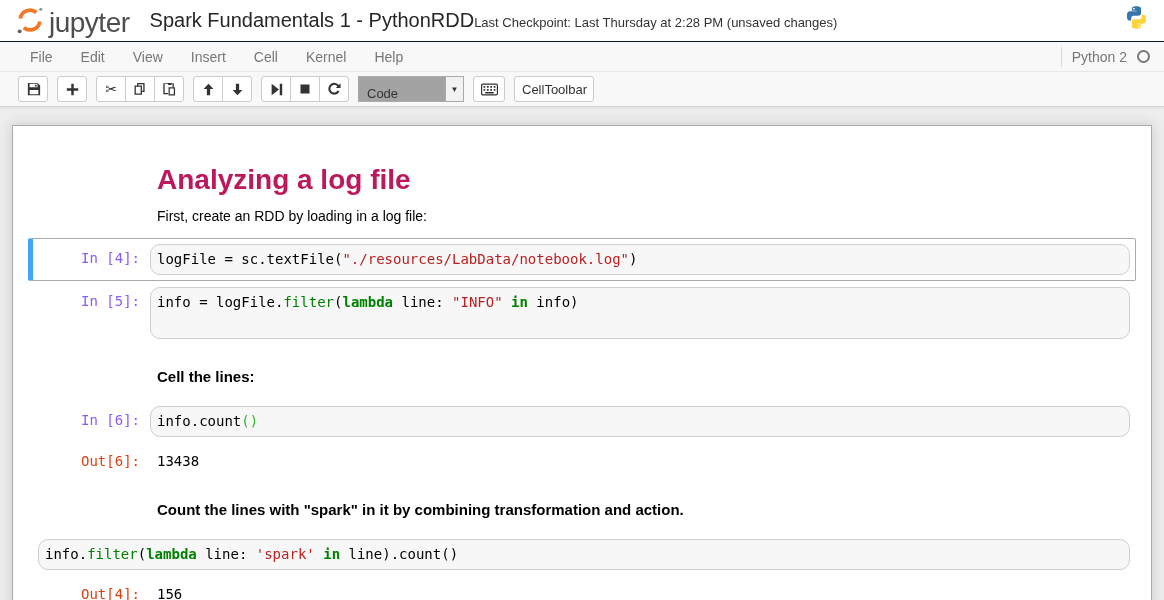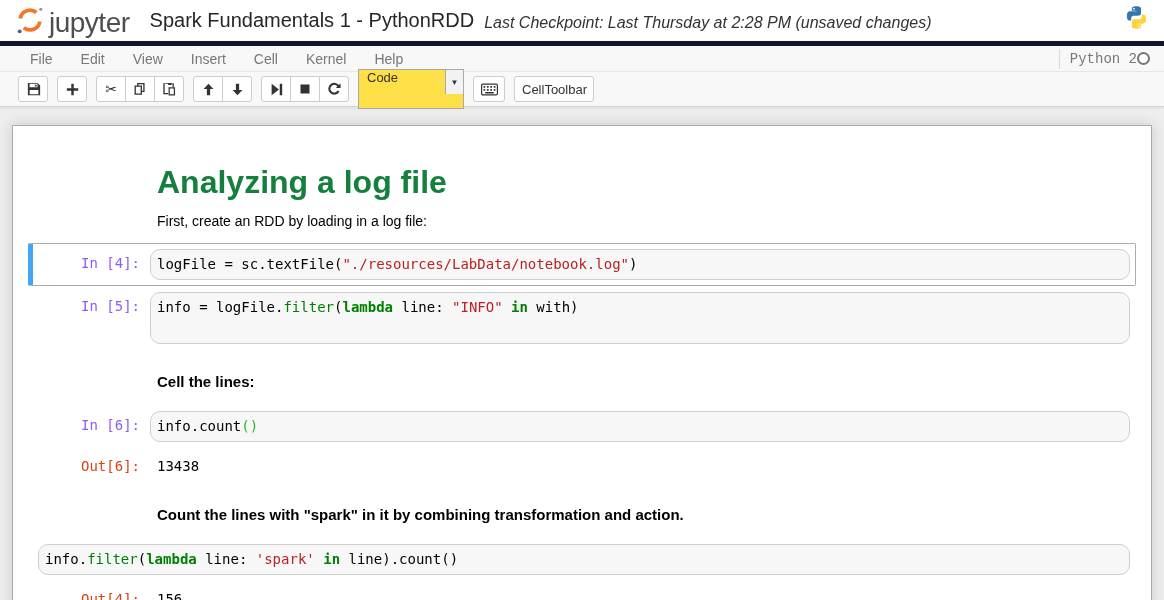--- a/index.html
+++ b/index.html
@@ -5,43 +5,43 @@
   * { margin:0; padding:0; box-sizing:border-box; }
   html,body { width:1164px; height:600px; overflow:hidden; background:#eeeeee;
     font-family:"Liberation Sans", sans-serif; }
 
   
   #header { background:#ffffff; }
   .title-row { height:41px; display:flex; align-items:center; padding-left:14px; }
   .logo { display:flex; align-items:flex-end; cursor:pointer; }
   .logo-text { font-size:28px; color:#4e4e4e; letter-spacing:-0.5px; margin-left:3px; line-height:30px; }
   .nb-title { font-size:20px; color:#262626; margin-left:20px; cursor:pointer; }
-  .checkpoint { font-size:16px; color:#333; margin-left:10px; padding-top:4px;font-style:italic; }
+  .checkpoint { font-size:13px; color:#333; padding-top:4px; }
   .py-logo { position:absolute; right:14px; top:4px; }
 
-  .menubar { height:31px; background:#f8f8f8; border-top:5px solid #0f172a;
+  .menubar { height:31px; background:#f8f8f8; border-top:1px solid #0f172a;
     border-bottom:1px solid #e7e7e7; display:flex; align-items:center; padding-left:16px; }
   .menu-item { font-size:14px; color:#777; padding:6px 14px; cursor:pointer; }
   .kernel-area { margin-left:auto; display:flex; align-items:center; height:100%; padding-right:14px; }
   .kernel-divider { width:1px; height:20px; background:#d8d8d8; margin-right:10px; }
-  .kernel-name { font-size:14px; color:#777; margin-right:0;font-family:Liberation Mono, monospace; }
+  .kernel-name { font-size:14px; color:#777; margin-right:10px; }
   .kernel-dot { width:13px; height:13px; border:2px solid #777; border-radius:50%; background:#fff; }
 
   .toolbar { height:35px; background:#f8f8f8; border-bottom:1px solid #d4d4d4;
     display:flex; align-items:center; padding-left:18px;
     box-shadow:0 2px 3px rgba(0,0,0,0.05); position:relative; z-index:5; }
   .btn-group { display:flex; margin-right:9px; }
   .tb-btn { height:26px; min-width:30px; background:#ffffff; border:1px solid #cccccc;
     display:flex; align-items:center; justify-content:center; cursor:pointer;
     color:#333; font-size:13px; padding:0 6px; margin-right:-1px; }
   .btn-group .tb-btn:first-child { border-radius:3px 0 0 3px; }
   .btn-group .tb-btn:last-child { border-radius:0 3px 3px 0; margin-right:0; }
   .btn-group .tb-btn:only-child { border-radius:3px;padding-left:7px; }
   .tb-glyph { font-size:14px; line-height:1; }
-  .celltype-select { display:flex; align-items:flex-start; height:40px; background:#fde047;
+  .celltype-select { display:flex; align-items:flex-end; height:26px; background:#a3a3a3;
     border:1px solid #aaa; margin-right:9px; cursor:pointer; }
   .celltype-label { font-size:13px; color:#333; padding:0 8px; width:86px; }
   .celltype-arrow { width:18px; height:24px; border-left:1px solid #aaa; background:#f2f2f2;
     display:flex; align-items:center; justify-content:center; font-size:8px; color:#333; }
   .celltoolbar-btn { border-radius:3px !important; }
 
   
   #notebook-container { position:absolute; left:12px; right:12px; top:125px; height:600px;
     background:#ffffff; border:1px solid #ababab; padding:10px 15px 15px 15px;
     box-shadow:0 0 12px 1px rgba(87,87,87,0.2); }
@@ -57,21 +57,21 @@
   .input-area { flex:1; border:1px solid #cfcfcf; border-radius:10px; background:#f7f7f7;
     padding:4px 6px; font-family:"DejaVu Sans Mono", monospace; font-size:14px;
     line-height:21px; color:#000; cursor:text; white-space:pre; }
   .extra-line { height:21px; }
 
   .output-area { flex:1; padding:4px 0 0 7px; font-family:"DejaVu Sans Mono", monospace;
     font-size:14px; line-height:21px; color:#000; }
   .output-row { padding-top:3px; }
 
   .text-cell-content { flex:1; padding-left:7px; color:#000; }
-  .md-h1 { font-size:32px; font-weight:bold; margin:22px 0 12px 0; color:#15803d; }
+  .md-h1 { font-size:28px; font-weight:bold; margin:22px 0 12px 0; color:#be185d; }
   .md-p  { font-size:14px; margin:4px 0 8px 0; }
   .md-strong { display:block; font-size:15px; font-weight:bold; margin:17px 0 9px 0; }
 
   
   .tok-kw    { color:#008000; font-weight:bold; }
   .tok-bi    { color:#008000; }
   .tok-str   { color:#ba2121; }
   .tok-match { color:#2db52d; }
 
   svg { display:block; }
@@ -206,21 +206,21 @@
     </div>
   </div>
 
   <div class="cell selected">
     <div class="prompt in-prompt">In [4]:</div>
     <div class="input-area"><code><span>logFile = sc.textFile(</span><span class="tok-str">"./resources/LabData/notebook.log"</span><span>)</span></code></div>
   </div>
 
   <div class="cell">
     <div class="prompt in-prompt">In [5]:</div>
-    <div class="input-area"><code><span>info = logFile.</span><span class="tok-bi">filter</span><span>(</span><span class="tok-kw">lambda</span><span> line: </span><span class="tok-str">"INFO"</span><span> </span><span class="tok-kw">in</span><span> with)</span></code><div class="extra-line"></div></div>
+    <div class="input-area"><code><span>info = logFile.</span><span class="tok-bi">filter</span><span>(</span><span class="tok-kw">lambda</span><span> line: </span><span class="tok-str">"INFO"</span><span> </span><span class="tok-kw">in</span><span> info)</span></code><div class="extra-line"></div></div>
   </div>
 
   <div class="cell">
     <div class="prompt"></div>
     <div class="text-cell-content">
       <span class="md-strong">Cell the lines:</span>
     </div>
   </div>
 
   <div class="cell">

